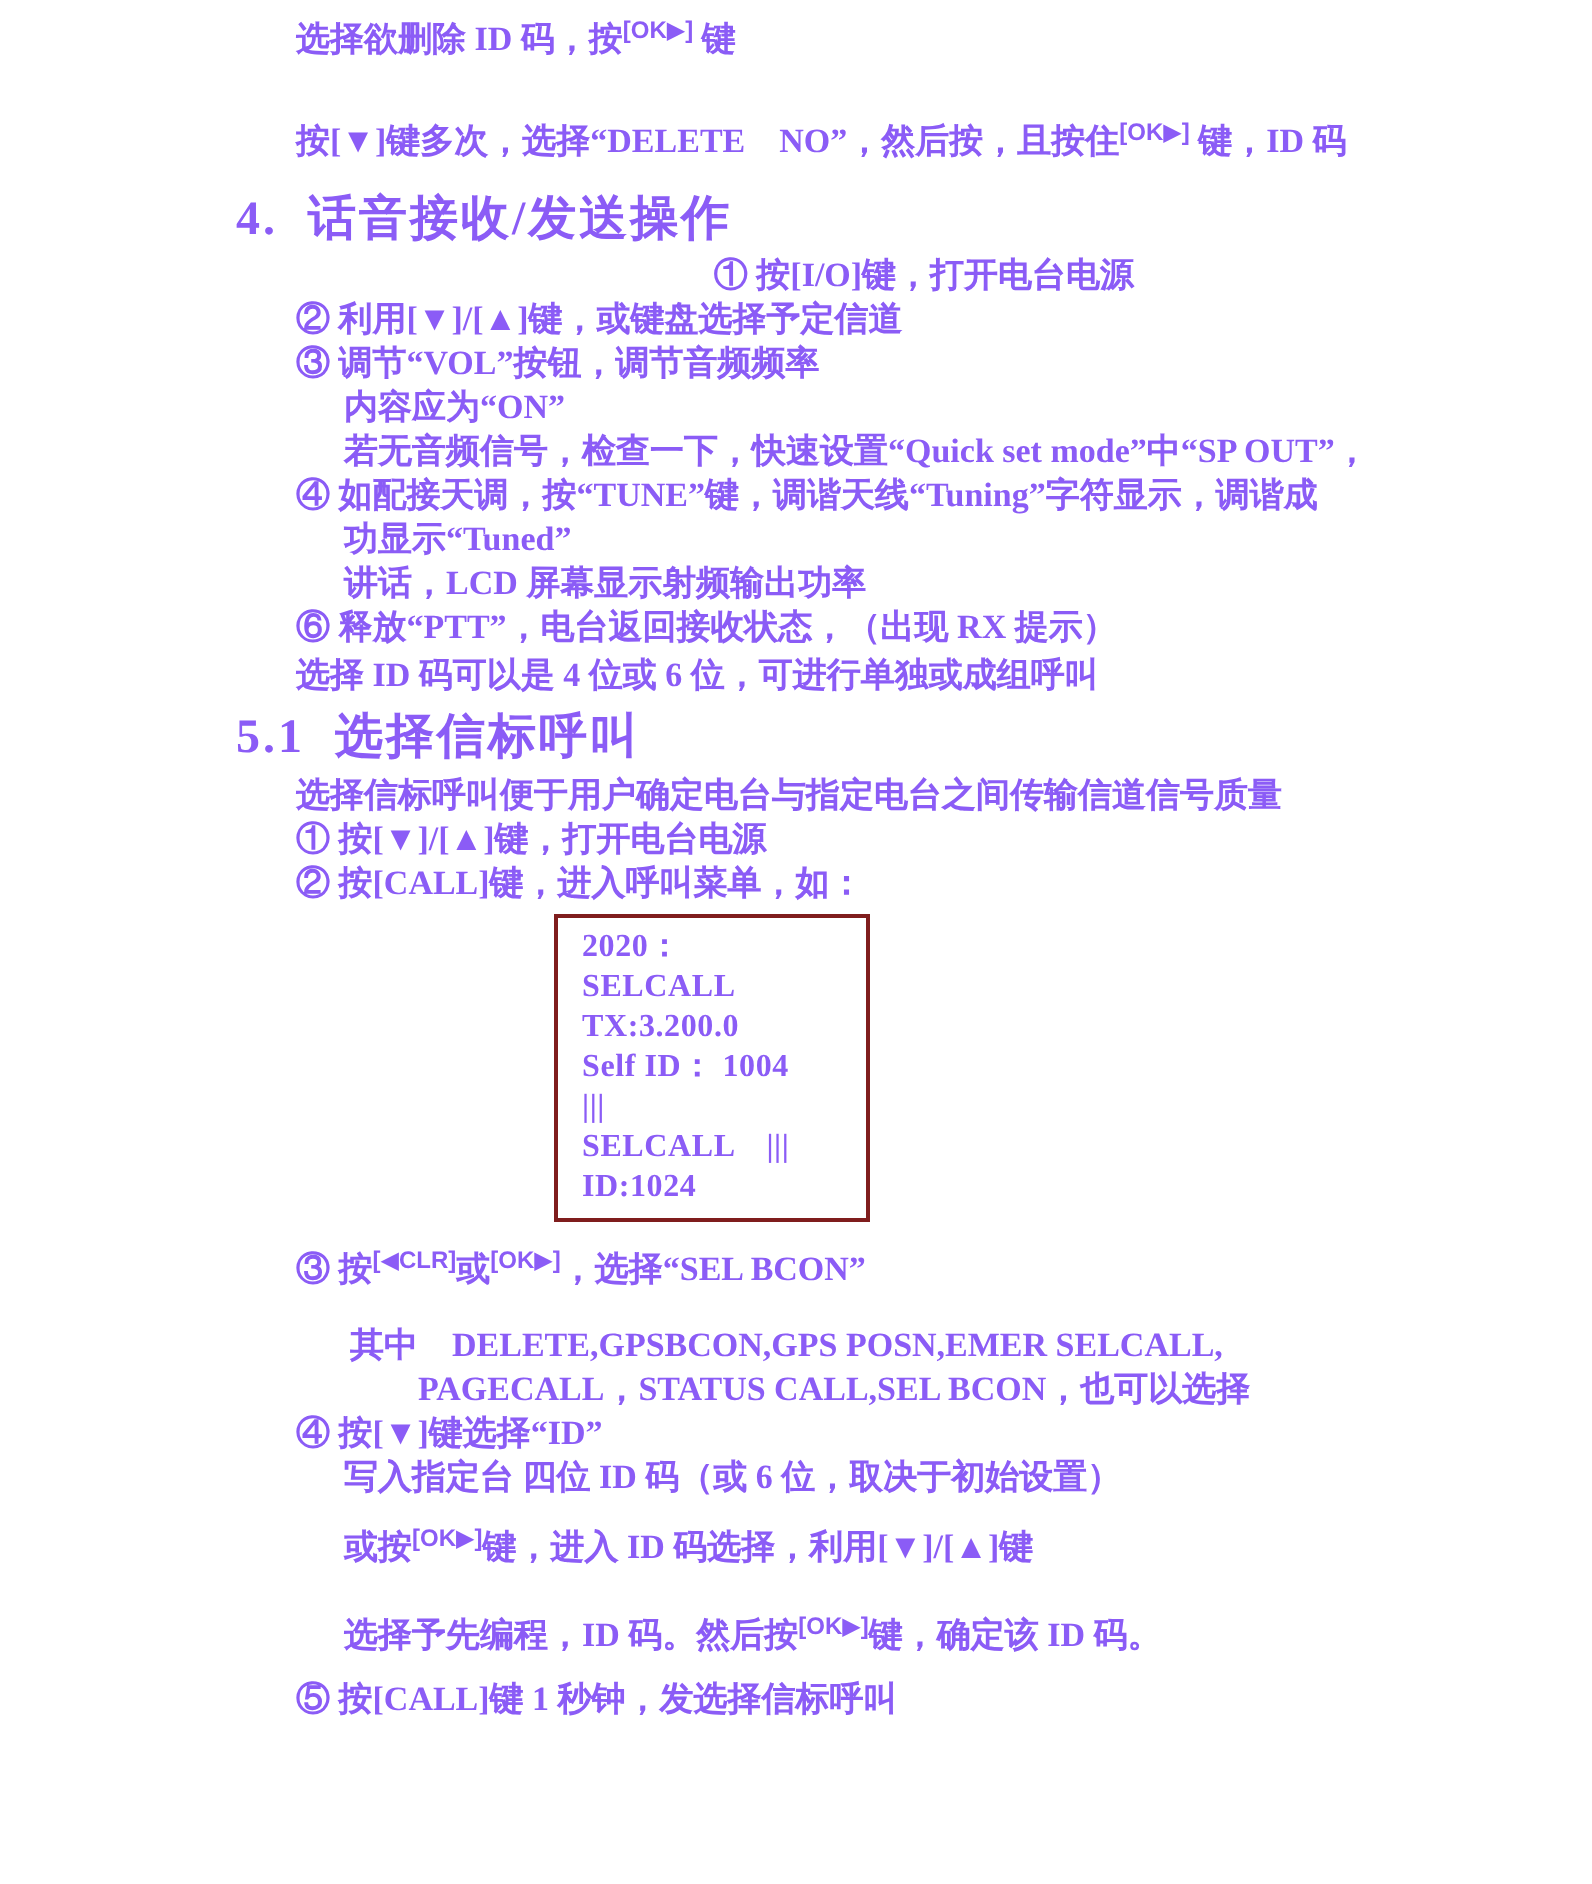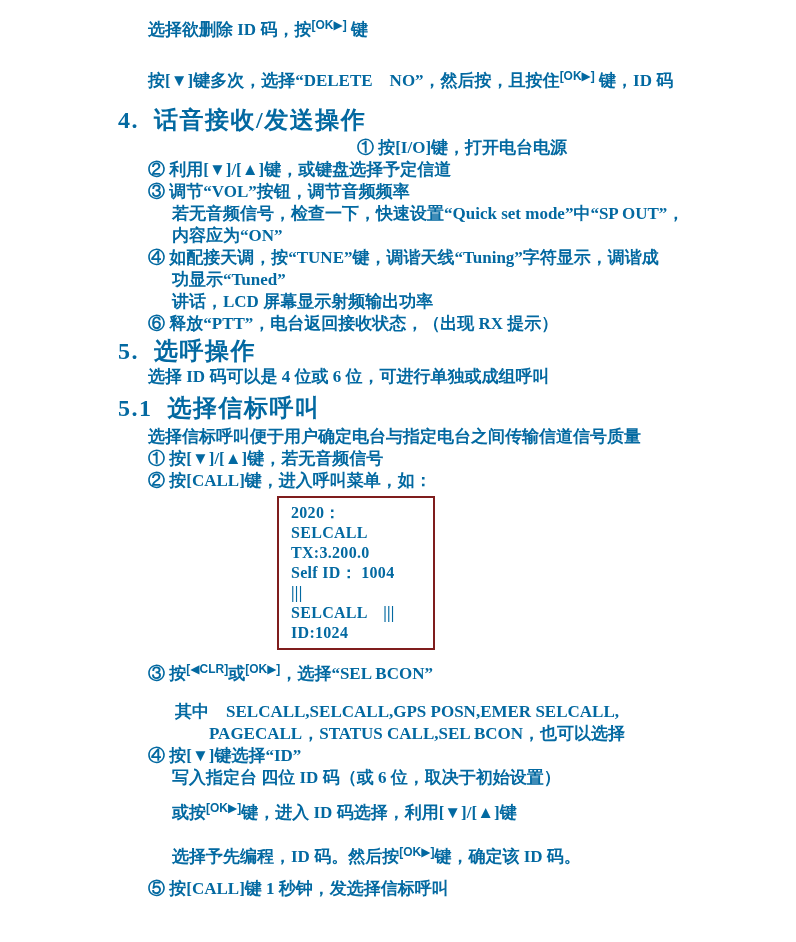--- a/index.html
+++ b/index.html
@@ -1,19 +1,19 @@
 <!DOCTYPE html>
 <html><head>
 <meta charset="utf-8">
 <style>
   html,body{margin:0;padding:0;background:#ffffff;}
   .page{
     width:796px;height:942px;box-sizing:border-box;position:relative;
-    background:#ffffff;color:#0369a1;overflow:hidden;
-    padding:14px 20px 0 118px;
+    background:#ffffff;color:#8b5cf6;overflow:hidden;
+    padding:4px 20px 0 118px;
     font-family:"Liberation Serif","DejaVu Serif",serif;
     font-weight:bold;
   }
   .line{
     font-size:17px;line-height:22px;white-space:pre-wrap;
   }
   .h{
     font-size:24px;line-height:26px;letter-spacing:1.5px;white-space:pre-wrap;
   }
   .t1{margin-left:30px;}
@@ -41,45 +41,44 @@
 
 <div class="page">
 
   <div class="line t1"><span>选择欲删除 ID 码，按</span><span class="sup">[OK▶]</span><span> 键</span></div>
   <div class="line t1 mt24"><span>按[▼]键多次，选择“DELETE　NO”，然后按，且按住</span><span class="sup">[OK▶]</span><span> 键，ID 码</span></div>
 
   <div class="h mt15">4.  话音接收/发送操作</div>
   <div class="line t1 mt4">① 按[I/O]键，打开电台电源</div>
   <div class="line t1">② 利用[▼]/[▲]键，或键盘选择予定信道</div>
   <div class="line t1">③ 调节“VOL”按钮，调节音频频率</div>
+  <div class="line t2">内容应为“ON”</div>
   <div class="line t2">若无音频信号，检查一下，快速设置“Quick set mode”中“SP OUT”，</div>
-  <div class="line t2">内容应为“ON”</div>
   <div class="line t1">④ 如配接天调，按“TUNE”键，调谐天线“Tuning”字符显示，调谐成</div>
   <div class="line t2">功显示“Tuned”</div>
   <div class="line t2">讲话，LCD 屏幕显示射频输出功率</div>
   <div class="line t1">⑥ 释放“PTT”，电台返回接收状态，（出现 RX 提示）</div>
 
-  <div class="h mt3">5.  选呼操作</div>
   <div class="line t1 mt2">选择 ID 码可以是 4 位或 6 位，可进行单独或成组呼叫</div>
 
   <div class="h mt7">5.1  选择信标呼叫</div>
   <div class="line t1 mt5">选择信标呼叫便于用户确定电台与指定电台之间传输信道信号质量</div>
-  <div class="line t1">① 按[▼]/[▲]键，若无音频信号</div>
+  <div class="line t1">① 按[▼]/[▲]键，打开电台电源</div>
   <div class="line t1">② 按[CALL]键，进入呼叫菜单，如：</div>
 
   <div class="lcd-box">
     <div class="lcd-line">2020： SELCALL</div>
     <div class="lcd-line">TX:3.200.0</div>
     <div class="lcd-line">Self ID： 1004</div>
     <div class="lcd-line">|||　SELCALL　|||</div>
     <div class="lcd-line">ID:1024</div>
   </div>
 
   <div class="line t1 mt8"><span>③ 按</span><span class="sup">[◀CLR]</span><span>或</span><span class="sup">[OK▶]</span><span>，选择“SEL BCON”</span></div>
-  <div class="line t3 mt16">其中　SELCALL,SELCALL,GPS POSN,EMER SELCALL,</div>
+  <div class="line t3 mt16">其中　DELETE,GPSBCON,GPS POSN,EMER SELCALL,</div>
   <div class="line t3b">PAGECALL，STATUS CALL,SEL BCON，也可以选择</div>
   <div class="line t1">④ 按[▼]键选择“ID”</div>
   <div class="line t2">写入指定台 四位 ID 码（或 6 位，取决于初始设置）</div>
   <div class="line t2 mt8"><span>或按</span><span class="sup">[OK▶]</span><span>键，进入 ID 码选择，利用[▼]/[▲]键</span></div>
   <div class="line t2 mt17"><span>选择予先编程，ID 码。然后按</span><span class="sup">[OK▶]</span><span>键，确定该 ID 码。</span></div>
   <div class="line t1 mt10">⑤ 按[CALL]键 1 秒钟，发选择信标呼叫</div>
 
 </div>
 
 </body></html>

